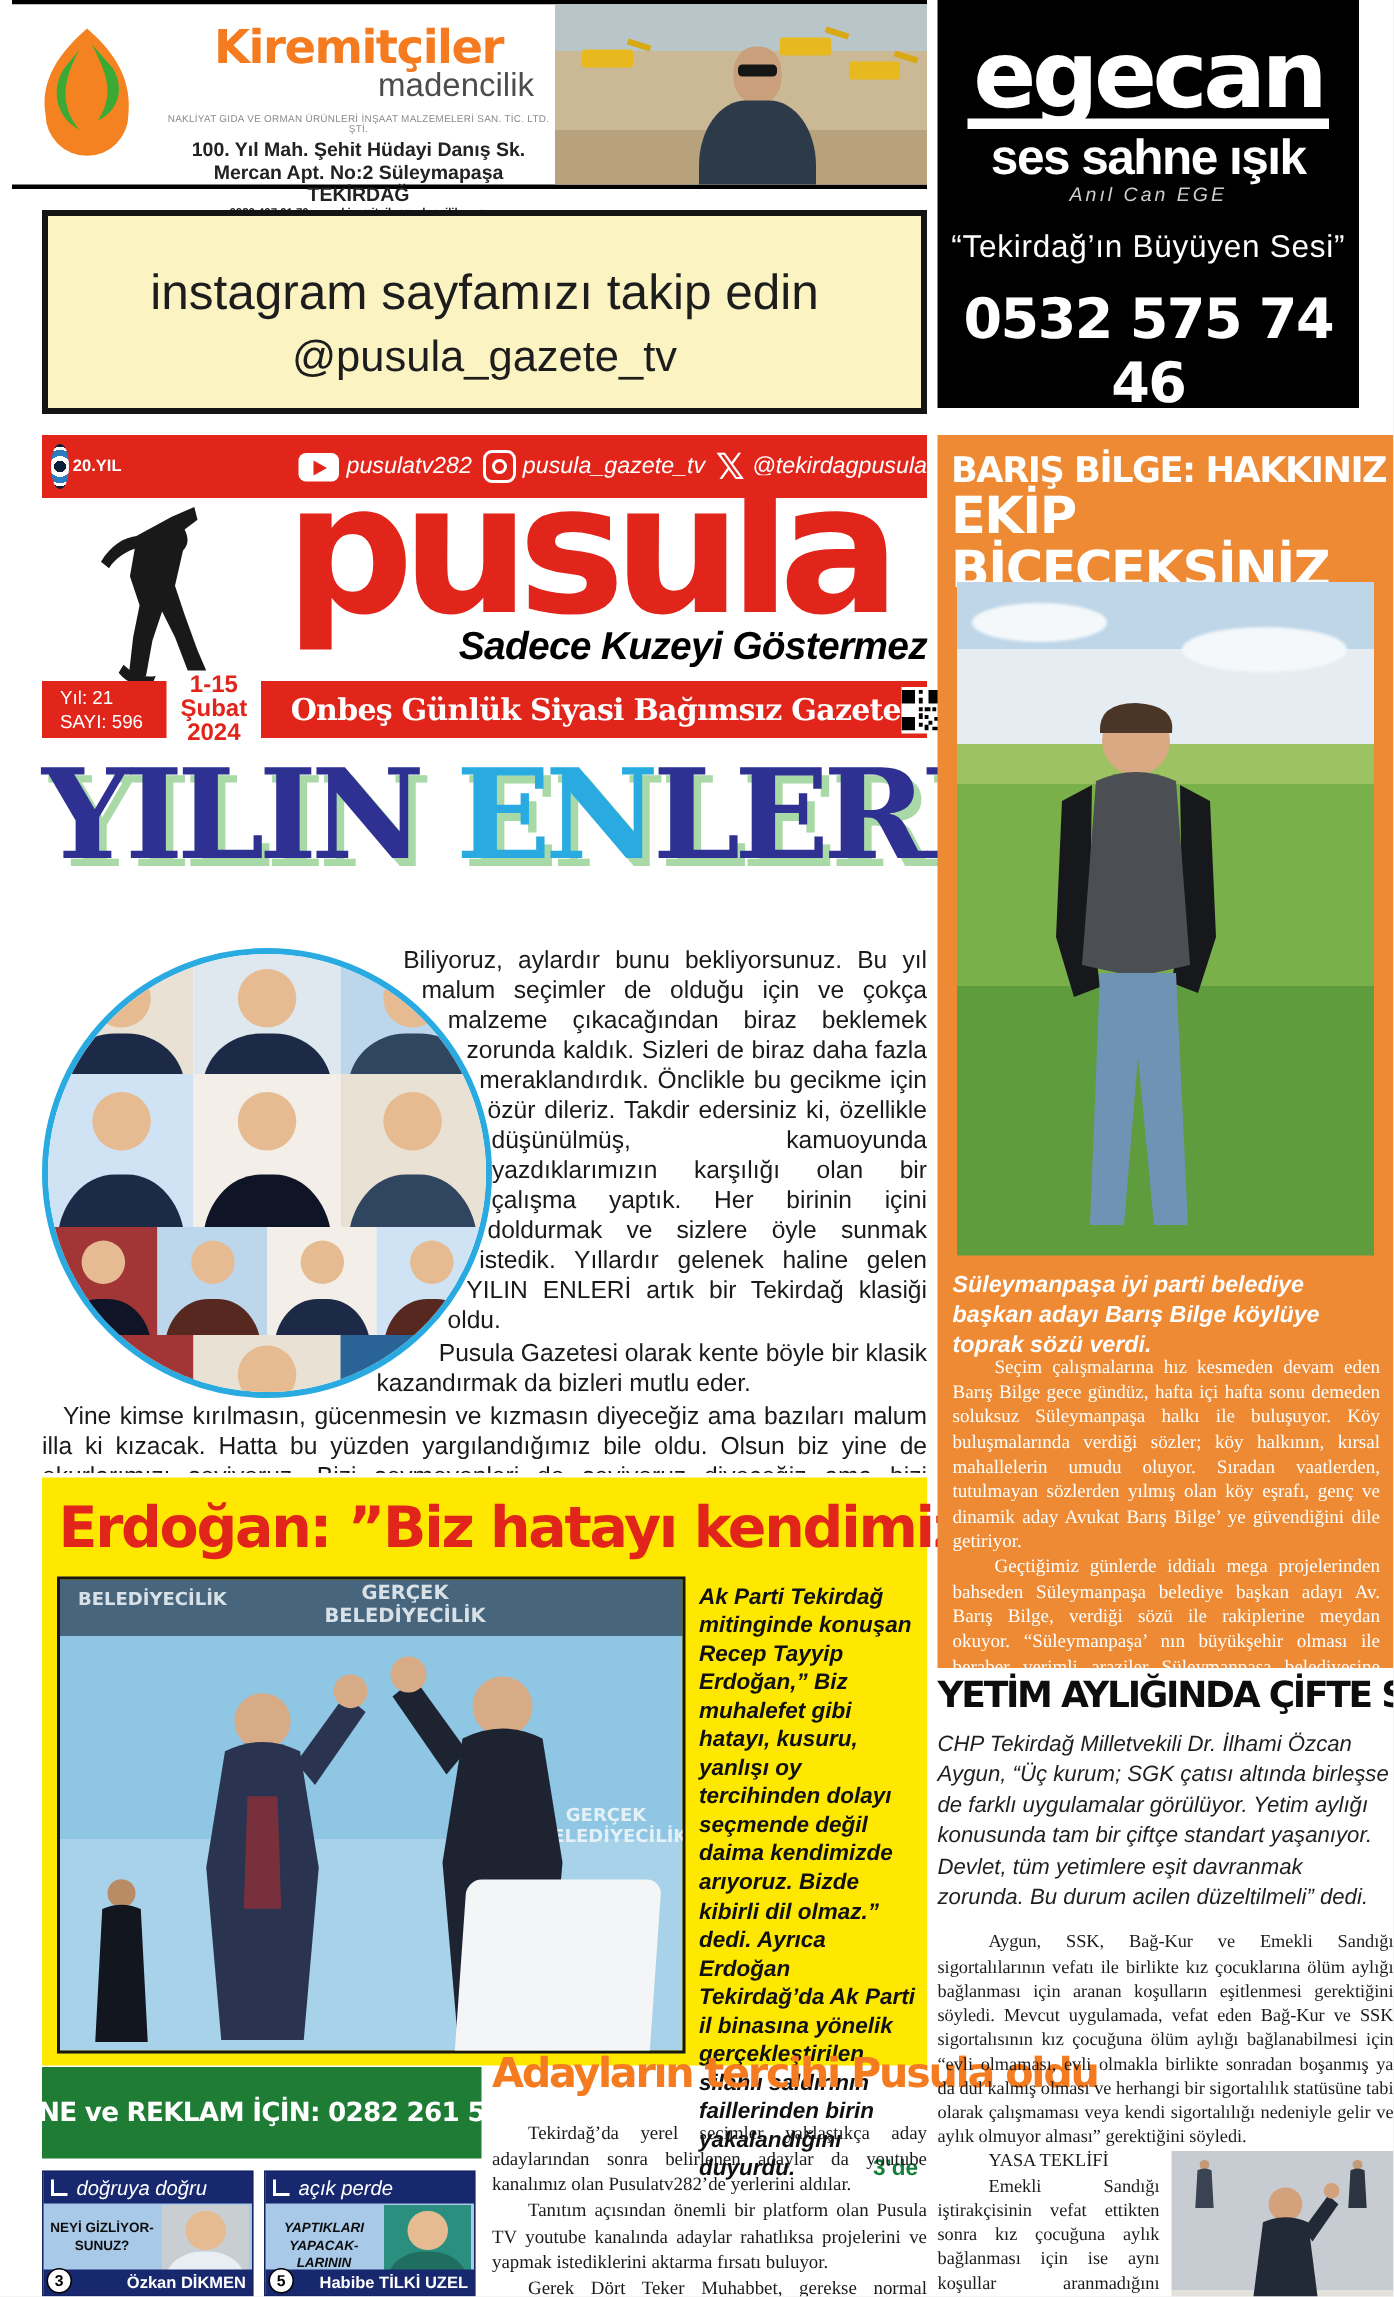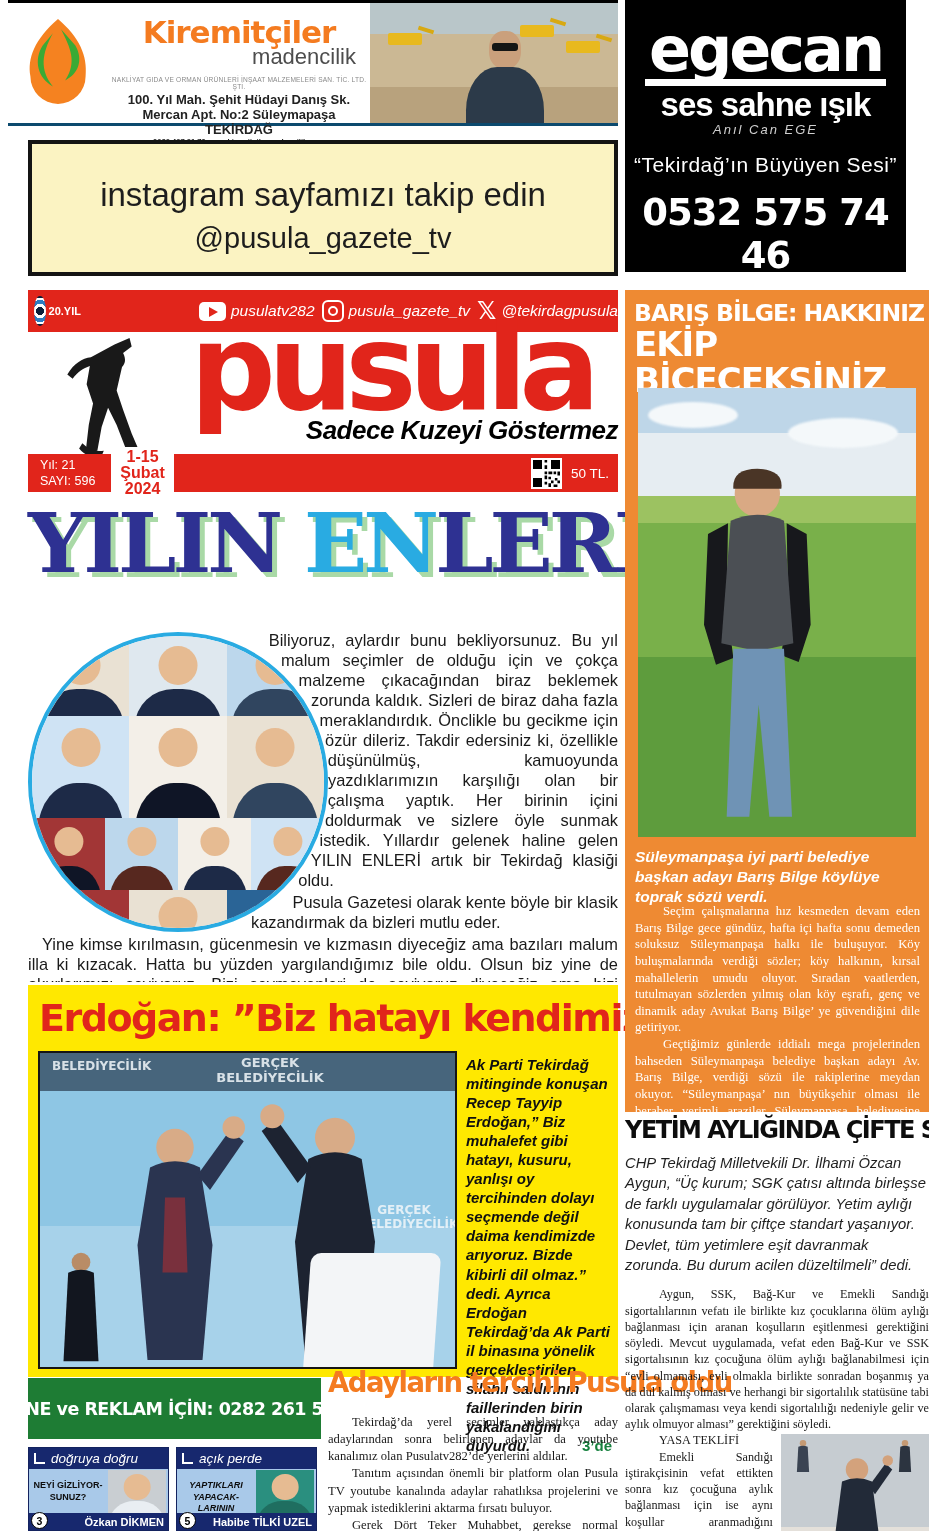--- a/index.html
+++ b/index.html
@@ -4,21 +4,21 @@
 <style>
   html,body{margin:0;padding:0;background:#e9e9e9;}
   #page{position:relative;width:929px;height:1531px;background:#fff;overflow:hidden;
         font-family:"Liberation Sans",sans-serif;color:#111;margin:0 auto;}
   .abs{position:absolute;}
 
   
   .top-rule{left:8px;top:0;width:610px;height:3px;background:#000;}
 
   
-  .ad-kir{left:8px;top:3px;width:610px;height:123px;background:#fff;border-bottom:3px solid #0c4a6e;display:flex;box-sizing:border-box;}
+  .ad-kir{left:8px;top:3px;width:610px;height:123px;background:#fff;border-bottom:3px solid #000000;display:flex;box-sizing:border-box;}
   .kir-logo{width:100px;display:flex;align-items:center;justify-content:center;}
   .kir-text{width:262px;text-align:center;padding-top:14px;}
   .kir-brand{color:#f47b20;font-size:31px;font-weight:bold;font-family:"DejaVu Sans",sans-serif;letter-spacing:-1px;line-height:1;}
   .kir-sub{color:#4d4d4d;font-size:22px;text-align:right;padding-right:14px;margin-top:-2px;line-height:1;}
   .kir-line1{font-size:6.6px;color:#8a8a8a;margin-top:8px;letter-spacing:.2px;}
   .kir-line2{font-size:13px;color:#222;font-weight:bold;margin-top:2px;}
   .kir-line3{font-size:7.6px;color:#222;font-weight:bold;}
   .kir-photo{flex:1;position:relative;overflow:hidden;background:linear-gradient(180deg,#b9c6c9 0 26%,#cbb894 26% 70%,#b8a27d 70%);}
   .exc{position:absolute;width:34px;height:12px;background:#e8b91e;border-radius:2px;}
   .exc:after{content:"";position:absolute;right:-12px;top:-5px;width:16px;height:4px;background:#d8a912;transform:rotate(18deg);}
@@ -220,20 +220,21 @@
     <div class="mast-botbar">
       <div class="mb-issue">
         <div>Yıl: 21</div>
         <div>SAYI: 596</div>
       </div>
       <div class="mb-date">
         <div>1-15</div>
         <div>Şubat</div>
         <div>2024</div>
       </div>
+      <div class="mb-tagline">Onbeş Günlük Siyasi Bağımsız Gazete</div>
       <div class="mb-qr">
         <svg width="27" height="27" viewBox="0 0 21 21">
           <rect width="21" height="21" fill="#fff"></rect>
           <path fill="#000" d="M0 0h7v7H0zM2 2h3v3H2zM14 0h7v7h-7zM16 2h3v3h-3zM0 14h7v7H0zM2 16h3v3H2zM9 0h2v2H9zM9 4h2v3H9zM12 9h3v2h-3zM9 9h2v2H9zM16 9h2v2h-2zM19 9h2v3h-2zM9 12h2v3H9zM12 13h2v2h-2zM14 16h2v2h-2zM17 14h2v2h-2zM9 17h2v2H9zM12 18h2v3h-2zM16 19h3v2h-3zM19 16h2v2h-2z"></path>
         </svg>
       </div>
       <div class="mb-price">50 TL.</div>
     </div>
   </div>
 

